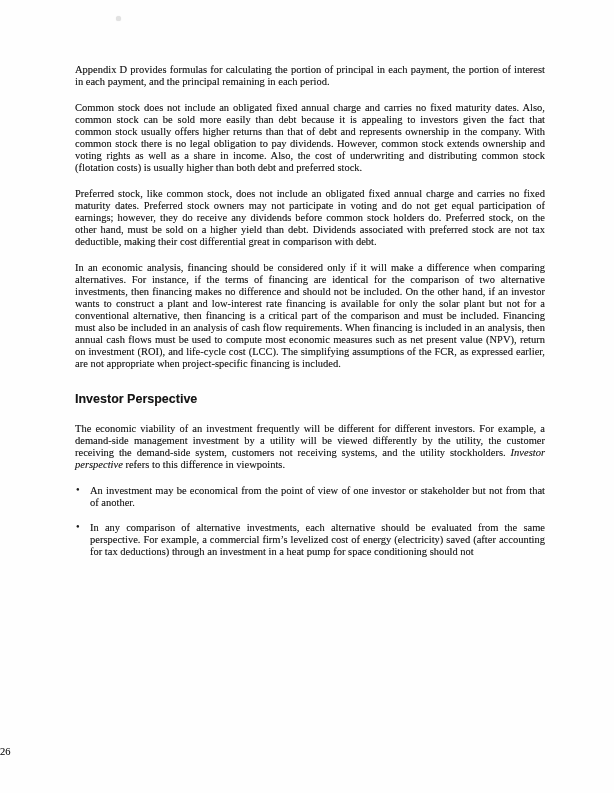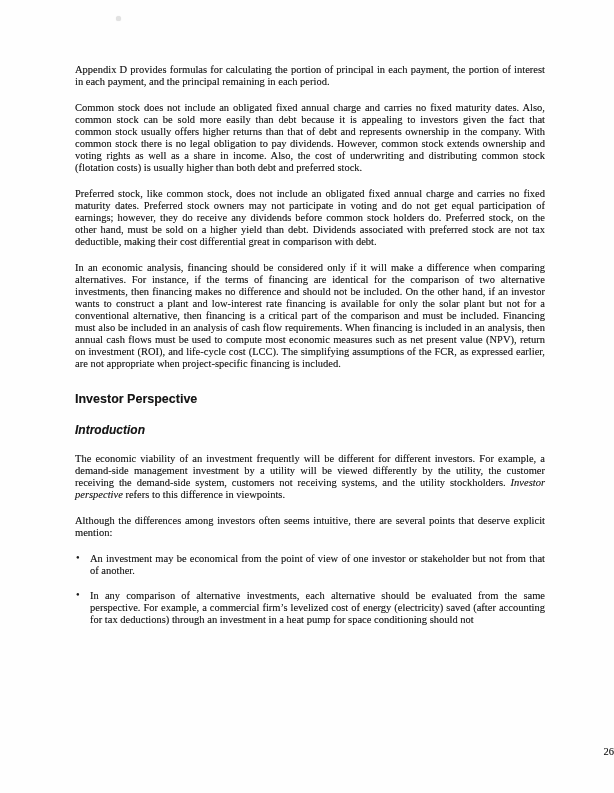--- a/index.html
+++ b/index.html
@@ -77,21 +77,21 @@
     position: absolute;
     left: 1px;
     top: -1px;
     font-size: 10.5px;
   }
   .page-number {
     position: absolute;
     top: 746px;
     left: 0;
     width: 100%;
-    text-align: right;
+    text-align: left;
     font-size: 10.5px;
     line-height: 12px;
     color: #1b1b1b;
     text-shadow: 0 0 0.4px rgba(20,20,20,0.45);
   }
 </style>
 </head>
 <body>
 
 <div class="page">
@@ -102,26 +102,24 @@
 
     <p class="body-para">Common stock does not include an obligated fixed annual charge and carries no fixed maturity dates. Also, common stock can be sold more easily than debt because it is appealing to investors given the fact that common stock usually offers higher returns than that of debt and represents ownership in the company. With common stock there is no legal obligation to pay dividends. However, common stock extends ownership and voting rights as well as a share in income. Also, the cost of underwriting and distributing common stock (flotation costs) is usually higher than both debt and preferred stock.</p>
 
     <p class="body-para">Preferred stock, like common stock, does not include an obligated fixed annual charge and carries no fixed maturity dates. Preferred stock owners may not participate in voting and do not get equal participation of earnings; however, they do receive any dividends before common stock holders do. Preferred stock, on the other hand, must be sold on a higher yield than debt. Dividends associated with preferred stock are not tax deductible, making their cost differential great in comparison with debt.</p>
 
 
     <p class="body-para">In an economic analysis, financing should be considered only if it will make a difference when comparing alternatives. For instance, if the terms of financing are identical for the comparison of two alternative investments, then financing makes no difference and should not be included. On the other hand, if an investor wants to construct a plant and low-interest rate financing is available for only the solar plant but not for a conventional alternative, then financing is a critical part of the comparison and must be included. Financing must also be included in an analysis of cash flow requirements. When financing is included in an analysis, then annual cash flows must be used to compute most economic measures such as net present value (NPV), return on investment (ROI), and life-cycle cost (LCC). The simplifying assumptions of the FCR, as expressed earlier, are not appropriate when project-specific financing is included.</p>
 
     <h1 class="section-heading">Investor Perspective</h1>
 
-    <h2 class="subsection-heading">Introduction</h2>
 
     <p class="body-para"><span>The economic viability of an investment frequently will be different for different investors. For example, a demand-side management investment by a utility will be viewed differently by the utility, the customer receiving the demand-side system, customers not receiving systems, and the utility stockholders. </span><span class="em">Investor perspective</span><span> refers to this difference in viewpoints.</span></p>
 
 
-    <p class="body-para">Although the differences among investors often seems intuitive, there are several points that deserve explicit mention:</p>
 
     <div class="bullet-list">
       <div class="bullet-item"><span class="bullet-marker">•</span><span>An investment may be economical from the point of view of one investor or stakeholder but not from that of another.</span></div>
       <div class="bullet-item"><span class="bullet-marker">•</span><span>In any comparison of alternative investments, each alternative should be evaluated from the same perspective. For example, a commercial firm’s levelized cost of energy (electricity) saved (after accounting for tax deductions) through an investment in a heat pump for space conditioning should not</span></div>
     </div>
   </div>
 
   <div class="page-number">26</div>
 </div>
 

